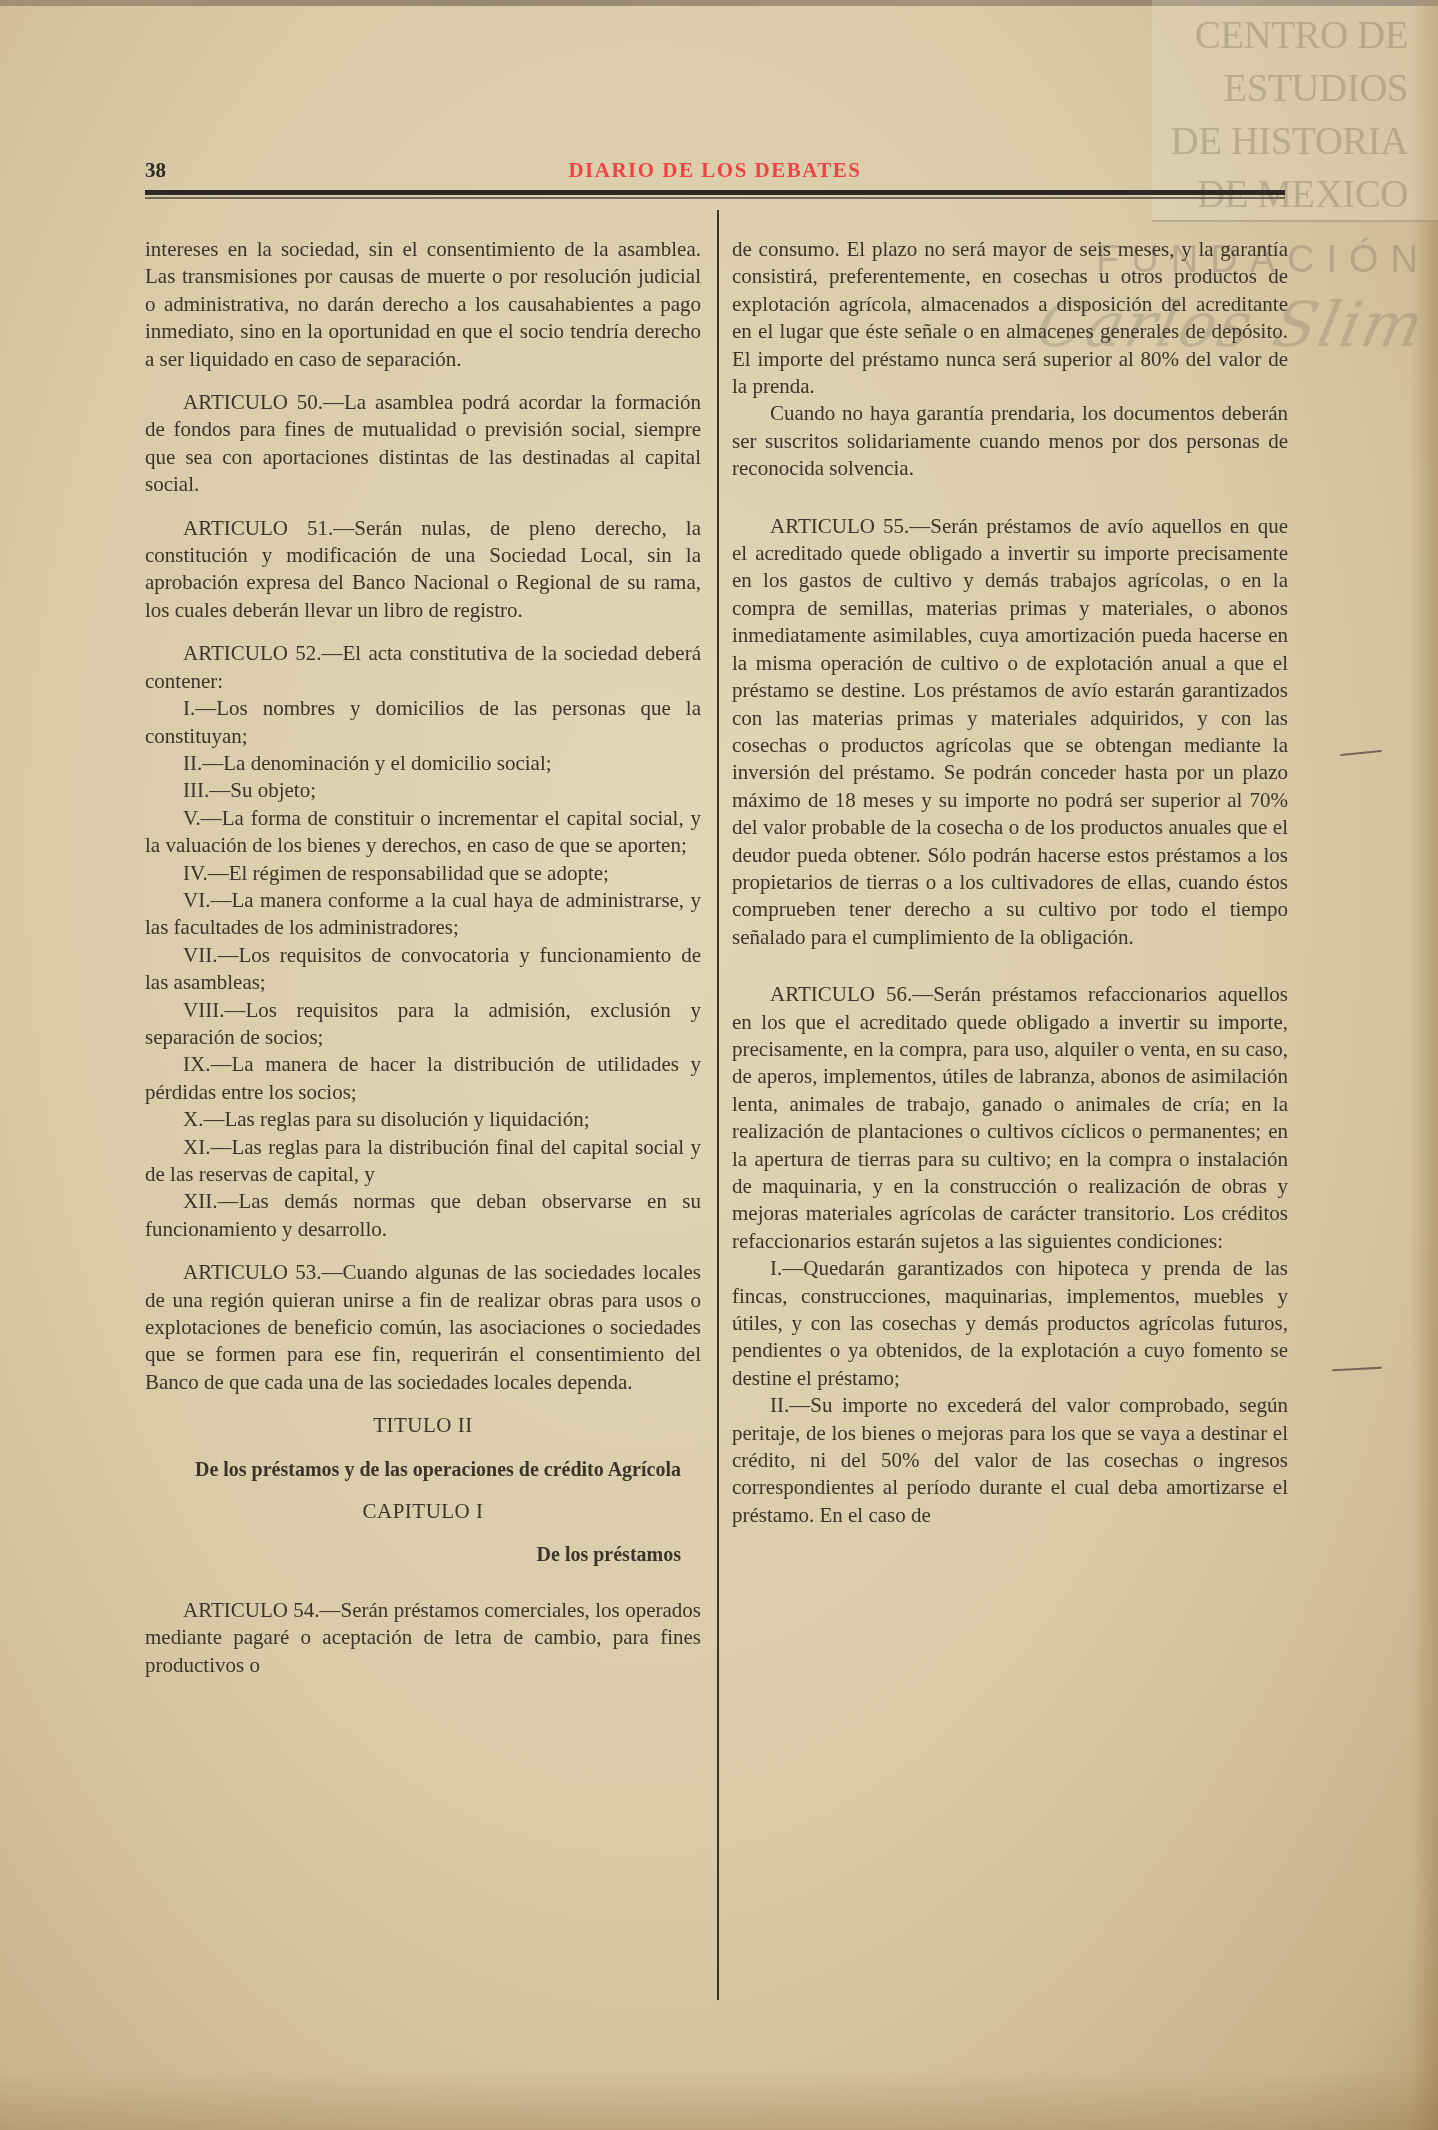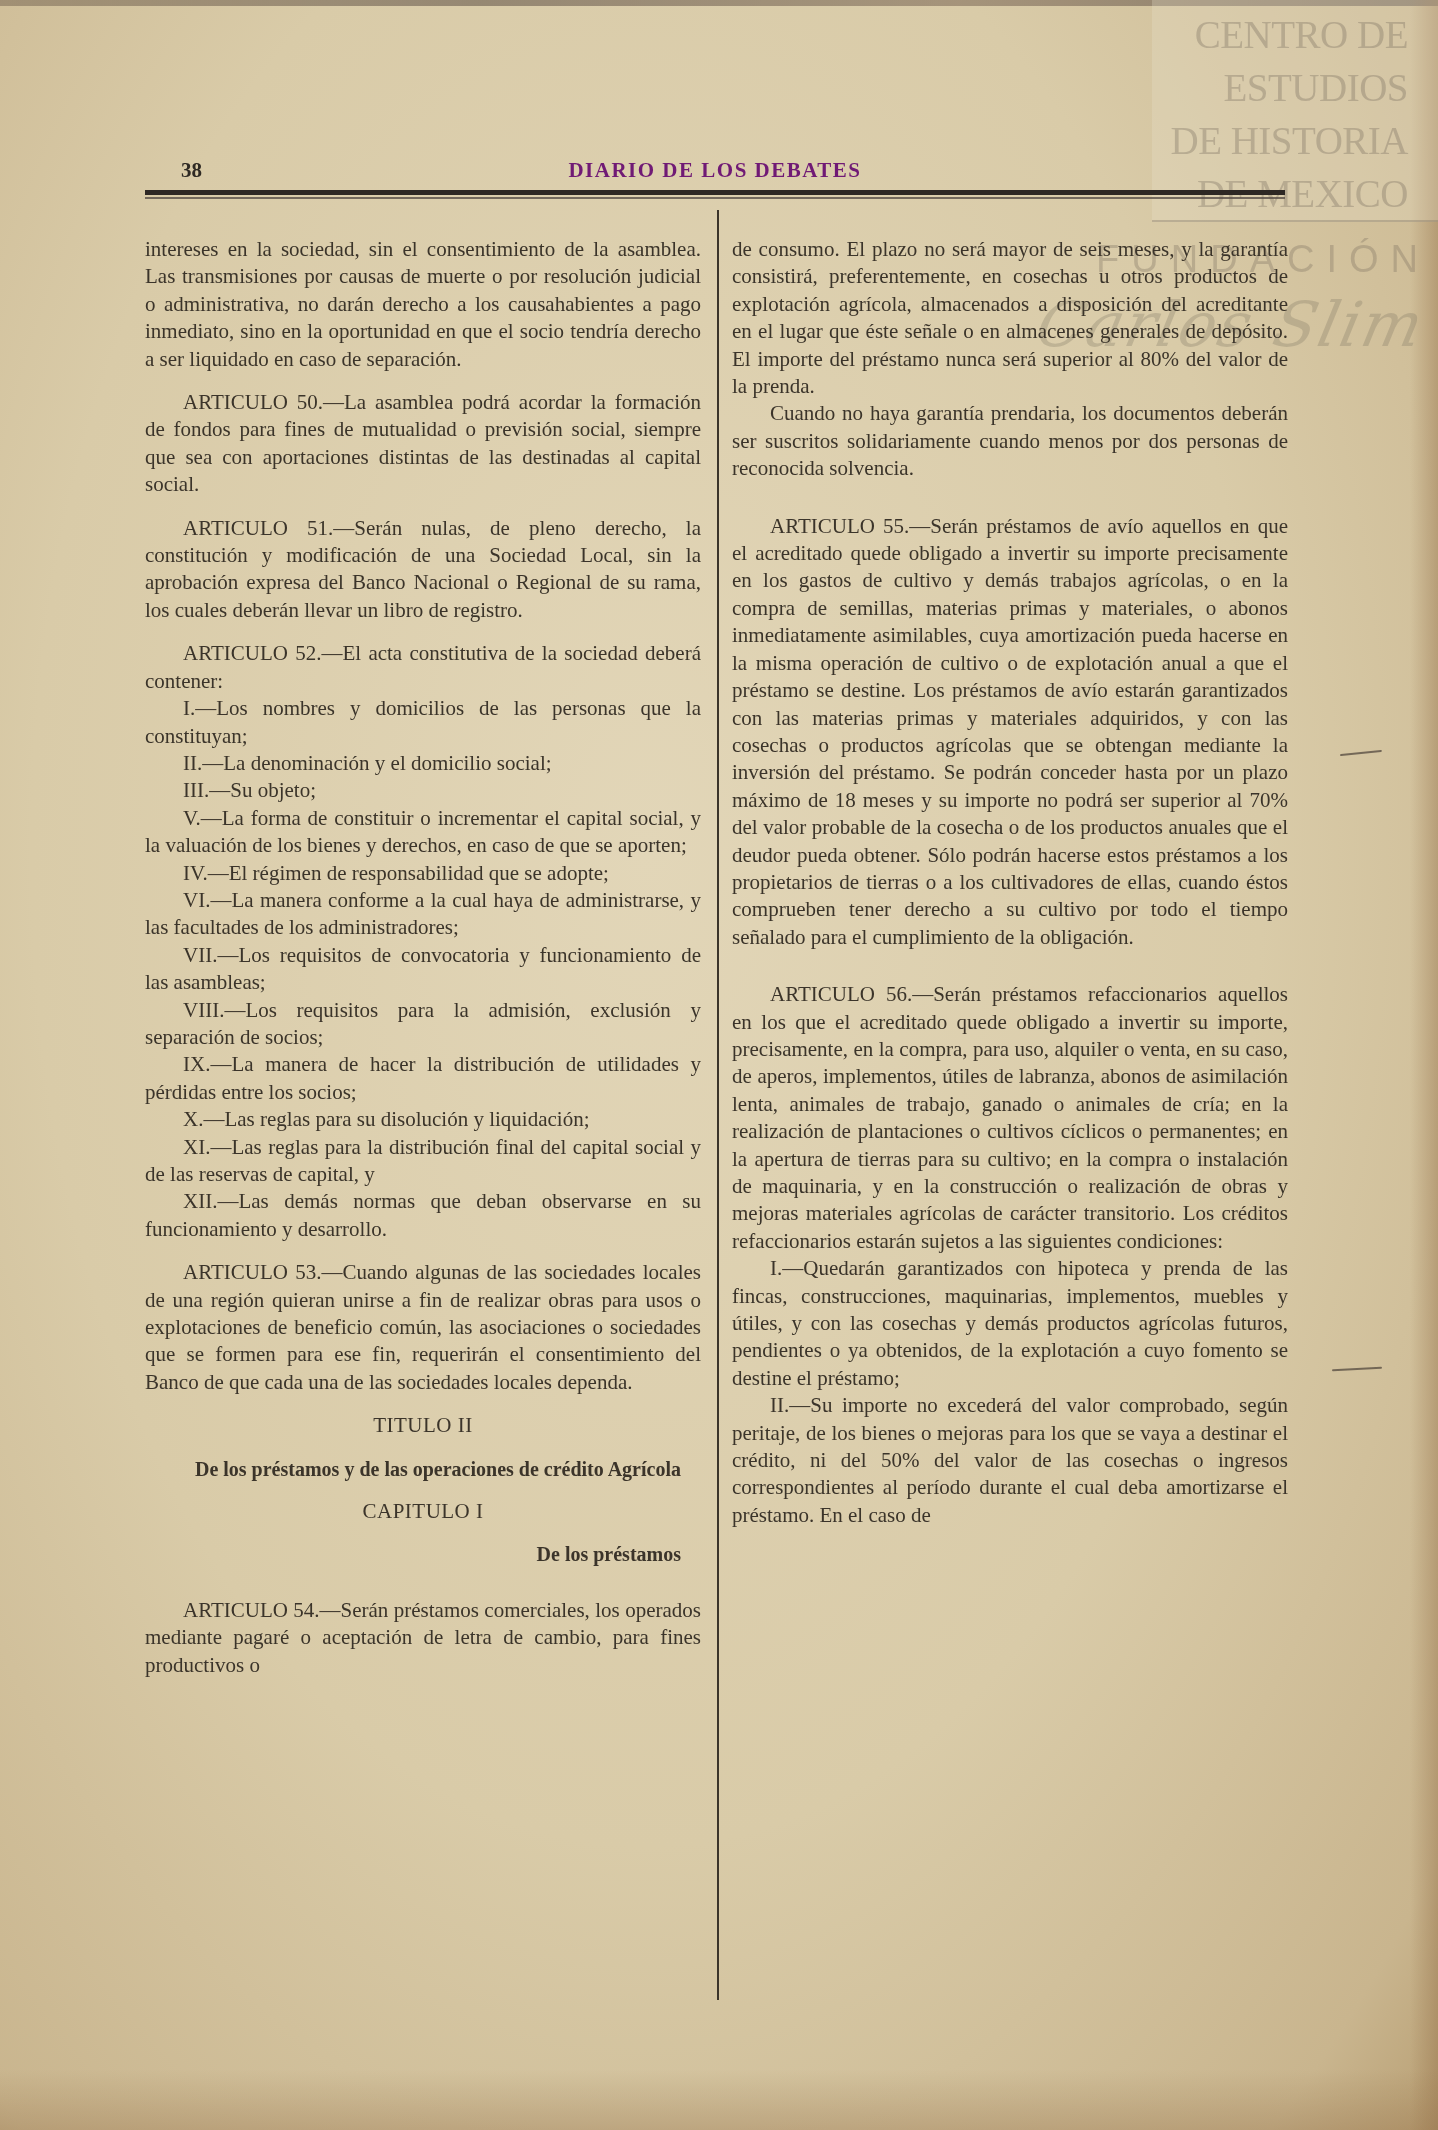--- a/index.html
+++ b/index.html
@@ -8,22 +8,22 @@
     background: radial-gradient(ellipse at 45% 40%, #e2d6b8 0%, #d9cba8 55%, #c9b58e 90%, #b89f74 100%);
     font-family: "Liberation Serif", "DejaVu Serif", serif;
     color: #3b342a;
     position: relative;
   }
   .page-edge-top { position:absolute; left:0; top:0; width:1438px; height:6px; background: linear-gradient(90deg,#7b6a56,#5e5046,#7a6655,#4f4340); opacity:.55; }
   .page-edge-right { position:absolute; right:0; top:0; width:28px; height:2130px; background: linear-gradient(90deg, rgba(160,130,90,0), rgba(150,115,75,.45)); }
   .page-edge-bottom { position:absolute; left:0; bottom:0; width:1438px; height:60px; background: linear-gradient(180deg, rgba(160,130,90,0), rgba(150,115,75,.35)); }
 
   .running-head { position:absolute; top:156px; left:145px; width:1140px; height:30px; }
-  .page-number { position:absolute; left:0; top:2px; font-weight:bold; font-size:21px; letter-spacing:0; color:#2f2a24;margin-left:36px; }
-  .journal-title { position:absolute; left:0; right:0; top:2px; text-align:center; font-weight:bold; font-size:21px; letter-spacing:1.5px; color:#701a75; }
+  .page-number { position:absolute; left:0; top:2px; font-weight:bold; font-size:21px; letter-spacing:0; color:#2f2a24; }
+  .journal-title { position:absolute; left:0; right:0; top:2px; text-align:center; font-weight:bold; font-size:21px; letter-spacing:1.5px; color:#ef4444; }
 
   .head-rule { position:absolute; top:190px; left:145px; width:1140px; height:10px; }
   .head-rule .thick { position:absolute; left:0; right:0; top:0; height:5px; background:#2e2824; }
   .head-rule .thin { position:absolute; left:0; right:0; top:7px; height:2px; background:#5a5048; opacity:.8; }
 
   .column-divider { position:absolute; left:717px; top:210px; width:2px; height:1790px; background:#3b342a; }
 
   .column { position:absolute; top:236px; width:556px; font-size:21px; line-height:27.4px; text-align:justify; hyphens:none; }
   .col-left { left:145px; }
   .col-right { left:732px; }

